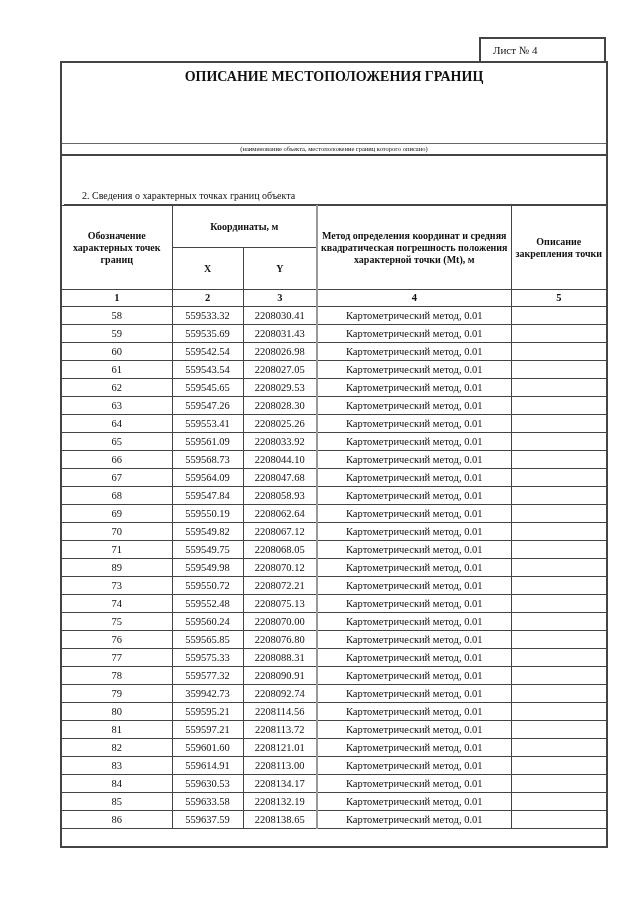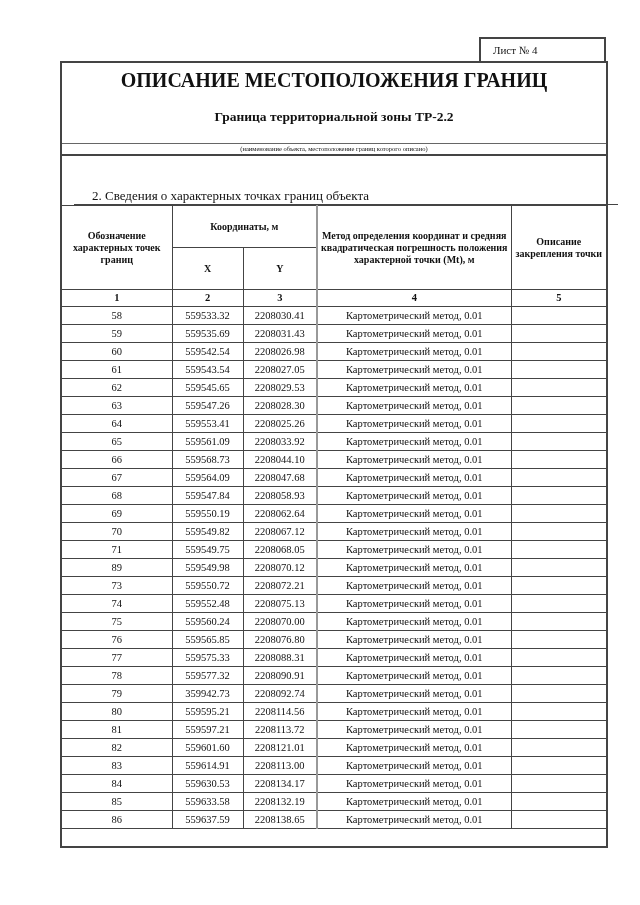--- a/index.html
+++ b/index.html
@@ -1,42 +1,41 @@
 <!DOCTYPE html>
 <html><head>
 <meta charset="utf-8">
 <style>
   html, body { margin:0; padding:0; background:#ffffff; }
   body { width:640px; height:905px; position:relative; font-family:"Liberation Serif", "DejaVu Serif", serif; color:#111; overflow:hidden; }
   .sheet-box { position:absolute; left:479px; top:37px; width:127px; height:24px; border:2px solid #444; border-bottom:none; box-sizing:border-box; font-size:11px; display:flex; align-items:center; padding-left:12px; }
   .frame { position:absolute; left:60px; top:61px; width:548px; height:787px; border:2px solid #444; box-sizing:border-box; }
   .title-block { position:absolute; left:0; top:0; width:100%; height:80px; border-bottom:1px solid #666; }
-  .title1 { position:absolute; top:6px; width:100%; text-align:center; font-weight:bold; font-size:20px; }
+  .title1 { position:absolute; top:6px; width:100%; text-align:center; font-weight:bold; font-size:14px; }
   .title2 { position:absolute; top:46px; width:100%; text-align:center; font-weight:bold; font-size:13.5px; }
   .caption { position:absolute; top:80px; left:0; width:100%; height:11px; border-bottom:2px solid #444; text-align:center; font-size:6.5px; line-height:11px; }
   .section-title { position:absolute; top:93px; left:0; width:100%; height:30px; border-bottom:1px solid #444; text-align:center; font-weight:bold; font-size:13px; line-height:30px; }
-  .subsection { position:absolute; top:124px; left:12px; width:100%; height:18px; border-bottom:1px solid #444; font-size:13px; line-height:18px; padding-left:18px; box-sizing:border-box; }
+  .subsection { position:absolute; top:124px; left:2px; width:100%; height:18px; border-bottom:1px solid #444; font-size:10px; line-height:18px; padding-left:18px; box-sizing:border-box; }
   table { position:absolute; top:142px; left:0; width:544px; border-collapse:collapse; table-layout:fixed; font-size:10.5px; }
   th, td { border:1px solid #444; text-align:center; padding:0; }
   th { font-weight:bold; font-size:10px; line-height:12px;border-radius:8px; }
   td { height:17px; line-height:17px; }
   tr.numrow td { font-weight:bold; height:16px; line-height:16px; }
   th.first, td.first { border-left:none;margin-left:44px; }
   th.last, td.last { border-right:none; }
   .col4 { border-left:2px solid #999; }
 </style>
 </head>
 <body>
 
 <div class="sheet-box">Лист № 4</div>
 
 <div class="frame">
   <div class="title-block">
     <div class="title1">ОПИСАНИЕ МЕСТОПОЛОЖЕНИЯ ГРАНИЦ</div>
-    <div class="title2">Граница территориальной зоны ТР-2.2</div>
   </div>
   <div class="caption">(наименование объекта, местоположение границ которого описано)</div>
   <div class="subsection">2. Сведения о характерных точках границ объекта</div>
 
   <table>
     <colgroup>
       <col style="width:110px">
         <col style="width:71px">
         <col style="width:74px">
         <col style="width:194px">

